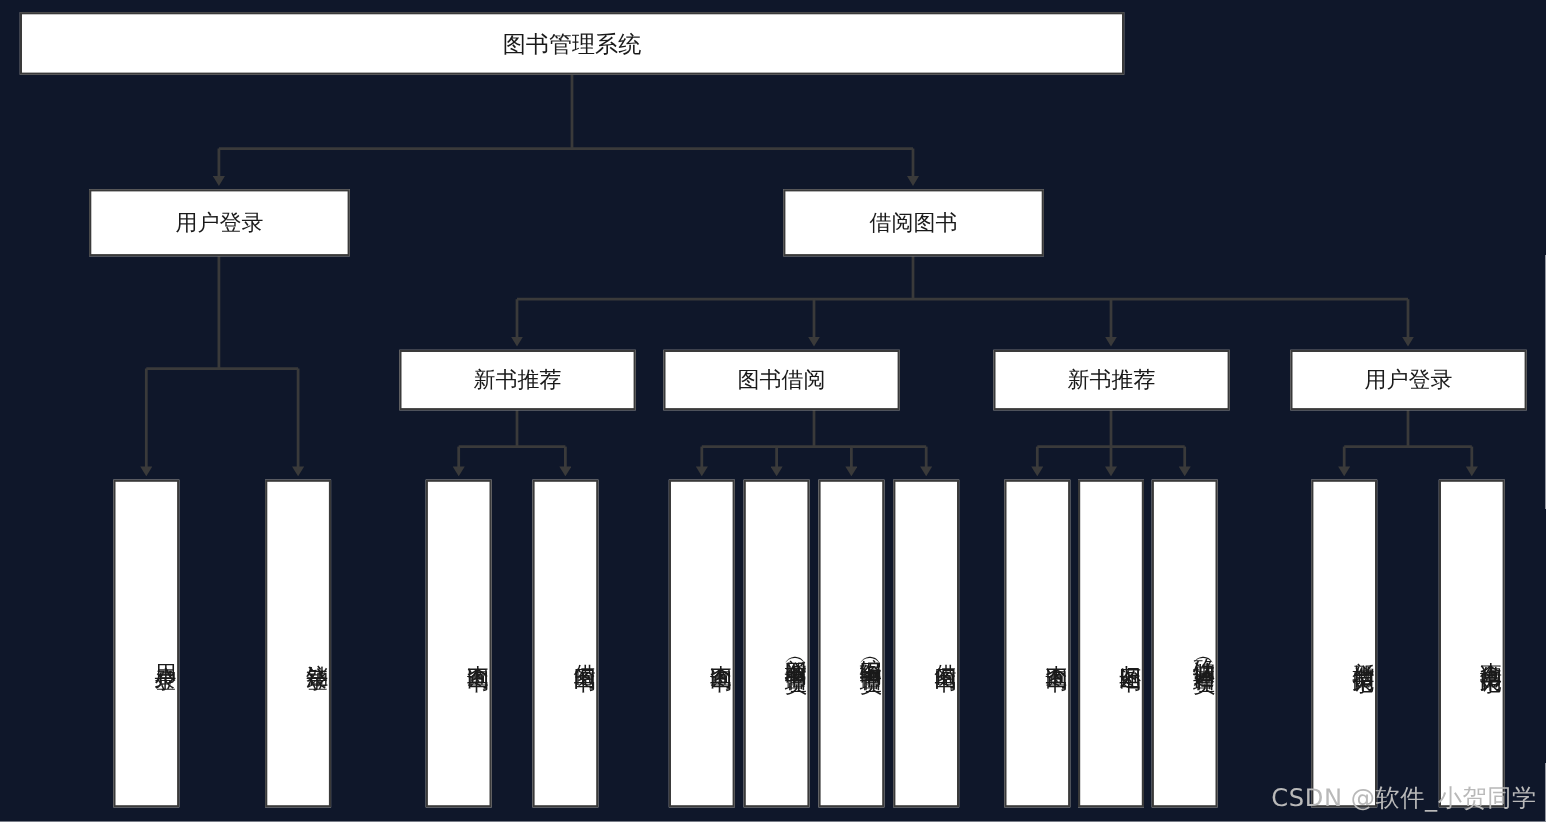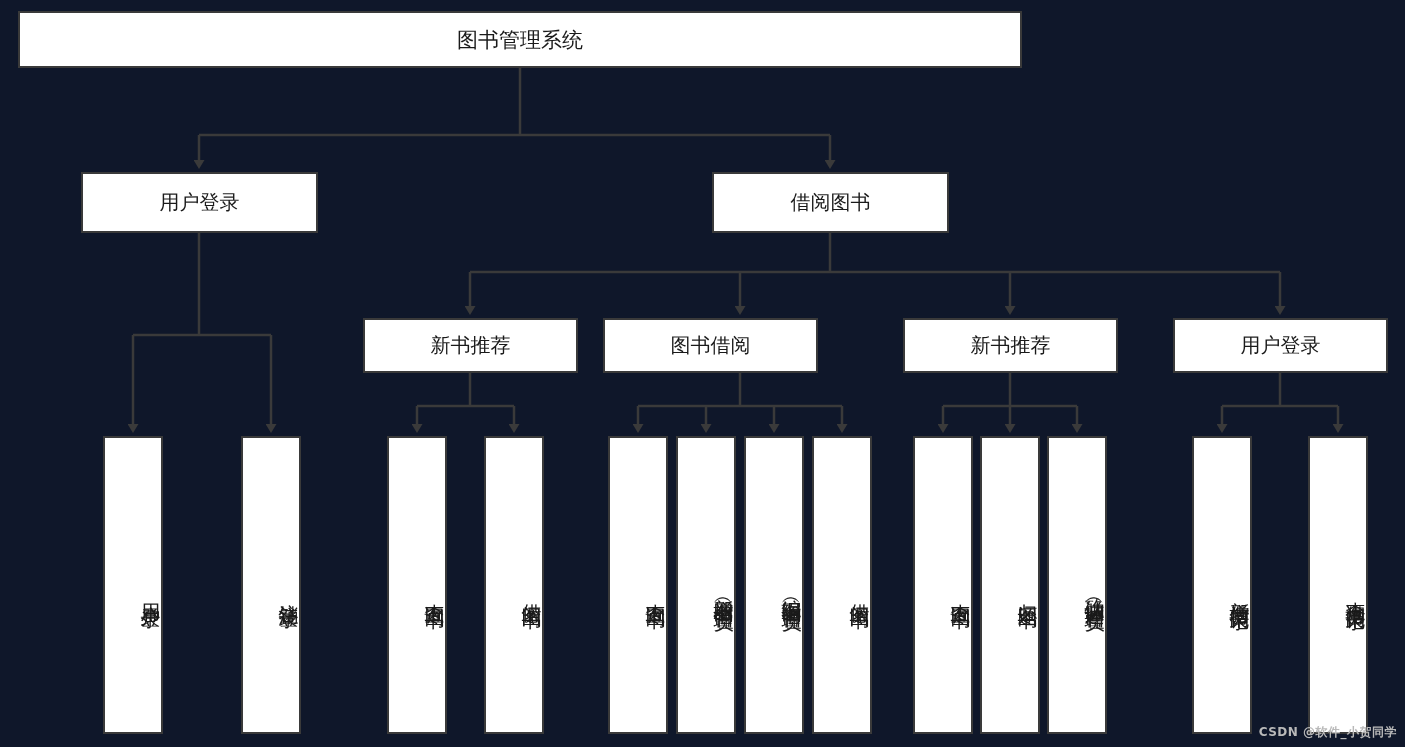--- a/index.html
+++ b/index.html
@@ -48,25 +48,24 @@
   .node.leaf .vtext {
     writing-mode: vertical-rl;
     text-orientation: upright;
     line-height: 1.05;
     display: block;
   }
   .watermark {
     position: absolute;
     right: 8px;
     bottom: 6px;
-    font-size: 12px;
+    font-size: 22px;
     color: #b9b9b9;
     letter-spacing: 0.5px;
     white-space: nowrap;
-    font-weight: bold;
   }
 </style>
 </head>
 <body>
 
 <div id="canvas">
 
   <svg class="wires" viewBox="0 0 1405 747" xmlns="http://www.w3.org/2000/svg">
     <defs>
       <marker id="arrow" markerWidth="9" markerHeight="11" refX="1" refY="5.5" orient="auto" markerUnits="userSpaceOnUse">

